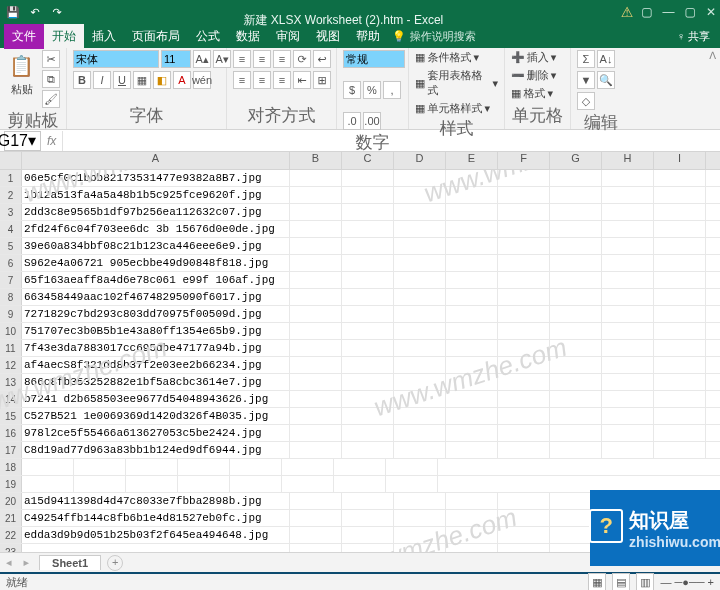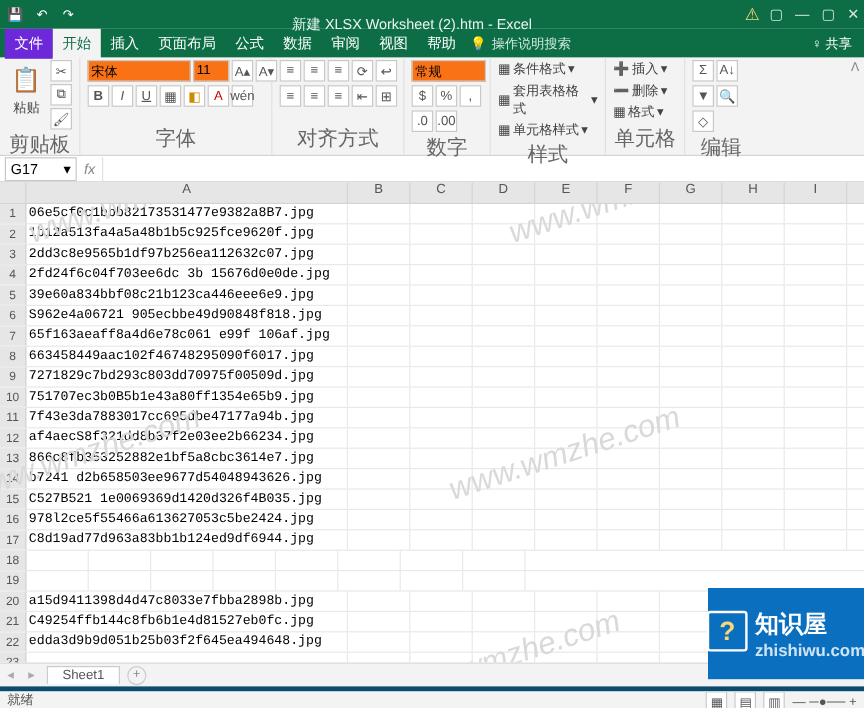--- a/index.html
+++ b/index.html
@@ -16,42 +16,42 @@
 .menubar .tell { margin-left: 4px; display: flex; align-items: center; gap: 4px; color: #cfe8de; font-size: 11px; }
 .menubar .share { margin-left: auto; color: #fff; font-size: 11px; padding-right: 6px;}
 .ribbon { height: 82px; background: #f3f3f3; border-bottom: 1px solid #d4d4d4; display: flex; }
 .rgroup { border-right: 1px solid #e1e1e1; padding: 2px 6px 0 6px; display: flex; flex-direction: column; }
 .rgroup .body { flex: 1; display: flex; gap: 4px; align-items: flex-start; }
 .rgroup .label { text-align: center; font-size: 17px; color: #666; padding: 1px 0 2px; }
 .bigbtn { display: flex; flex-direction: column; align-items: center; font-size: 11px; color: #444; gap: 2px; padding: 2px; }
 .bigbtn .ic { width: 28px; height: 28px; display:inline-flex; align-items:center; justify-content:center; font-size:20px; }
 .small { font-size: 11px; color: #444; display: flex; align-items: center; gap: 2px; }
 .col { display: flex; flex-direction: column; gap: 2px; }
-.selbox { border: 1px solid #c8c8c8; background: #f97316; height: 18px; font-size: 11px; padding: 0 2px; display: inline-flex; align-items: center; }
+.selbox { border: 1px solid #c8c8c8; background: #7dd3fc; height: 18px; font-size: 11px; padding: 0 2px; display: inline-flex; align-items: center; }
 .btnrow { display: flex; gap: 2px; }
 .sq { width: 18px; height: 18px; border: 1px solid #c8c8c8; background: #fff; display: inline-flex; align-items: center; justify-content: center; font-size: 11px; color: #555;}
 .collapse { position:absolute; right:4px; top:50px; color:#888; font-size:10px; }
 .formula { height: 22px; border-bottom: 1px solid #d4d4d4; display: flex; align-items: center; background: #fff; }
-.namebox { width: 60px; height: 20px; border: 1px solid #c8c8c8; margin-left: 4px; font-size: 12px; padding: 0 4px; display:flex; align-items:center; justify-content:space-between;}
+.namebox { width: 37px; height: 20px; border: 1px solid #c8c8c8; margin-left: 4px; font-size: 16px; padding: 0 4px; display:flex; align-items:center; justify-content:flex-end;}
 .fx { padding: 0 6px; color: #888; font-style: italic; }
 .grid { position: relative; height: 400px; overflow: hidden; background:#fff;}
 .cols { display: flex; height: 18px; border-bottom: 1px solid #d4d4d4; background: #e6e6e6; position: sticky; top:0; }
 .rh { width: 22px; border-right: 1px solid #d4d4d4; background: #e6e6e6; text-align: center; font-size: 10px; color: #555; }
 .ch { border-right: 1px solid #d4d4d4; text-align: center; font-size: 11px; color: #555; }
 .cA { width: 268px; } .cB,.cC,.cD,.cE,.cF,.cG,.cH,.cI { width: 52px; }
 .rows { }
 .row { display: flex; height: 17px; border-bottom: 1px solid #e8e8e8; }
 .row .rh { display:flex; align-items:center; justify-content:center; background:#e6e6e6; }
 .cell { border-right: 1px solid #e8e8e8; font-size: 11px; font-family: "SimSun","Courier New",monospace; padding: 0 2px; display:flex; align-items:center; white-space: nowrap; overflow:visible; }
 .wmk { position: absolute; color: #d9d9d9; font-size: 26px; font-style: italic; transform: rotate(-18deg); pointer-events: none; font-family: Arial; }
 .sheetbar { height: 20px; border-top: 1px solid #d4d4d4; background: #f3f3f3; display: flex; align-items: center; font-size: 11px; color: #555;}
 .sheetbar .nav { padding: 0 6px; color:#aaa;}
-.sheetbar .tab2 { background: #fff; border: 1px solid #ccc; border-bottom: none; padding: 1px 12px; margin-left: 4px;}
+.sheetbar .tab2 { background: #fff; border: 1px solid #ccc; border-bottom: none; padding: 1px 12px; margin-left: 4px; font-weight: bold;}
 .sheetbar .plus { margin-left: 6px; width:16px; height:16px; border:1px solid #ccc; border-radius:50%; text-align:center; line-height:13px; color:#888; }
-.status { height: 18px; background: #f3f3f3; border-top: 4px solid #0c4a6e; display:flex; align-items:flex-start; font-size:11px; color:#555; padding:0 6px;}
+.status { height: 18px; background: #f3f3f3; border-top: 2px solid #0c4a6e; display:flex; align-items:center; font-size:11px; color:#555; padding:0 6px;}
 .status .right { margin-left:auto; display:flex; gap:6px; align-items:center;}
 .logo { position:absolute; right:0; bottom:24px; width:130px; height:76px; background:#0b6fbf; color:#fff; display:flex; flex-direction:column; align-items:center; justify-content:center; font-size:20px; font-weight:bold; }
 .logo .sub { font-size:14px; font-weight:bold; color:#cfe4f7;}
 .logo .icon { width:34px; height:34px; border:2px solid #fff; border-radius:3px; display:flex; align-items:center; justify-content:center; margin-bottom:4px; font-size:22px; color:#f9d776;}
 </style>
 </head>
 <body>
 
 <div class="titlebar">
   <div class="qat">
@@ -63,21 +63,21 @@
   <span class="warn">⚠</span>
   <div class="wnd">
     <span>▢</span>
     <span>—</span>
     <span>▢</span>
     <span>✕</span>
   </div>
 </div>
 
 <div class="menubar">
-  <div class="tab" style="background:#6d28d9">文件</div>
+  <div class="tab" style="background:#a21caf">文件</div>
   <div class="tab active">开始</div>
   <div class="tab">插入</div>
   <div class="tab">页面布局</div>
   <div class="tab">公式</div>
   <div class="tab">数据</div>
   <div class="tab">审阅</div>
   <div class="tab">视图</div>
   <div class="tab">帮助</div>
   <div class="tell">
       <span>💡</span>
@@ -140,21 +140,21 @@
         <span class="sq">≡</span>
         <span class="sq">≡</span>
         <span class="sq">≡</span>
         <span class="sq">⇤</span>
         <span class="sq">⊞</span>
       </div>
     </div>
     <div class="label">对齐方式</div>
   </div>
   <div class="rgroup" style="width:72px">
-    <div class="body col" style="gap:3px">
+    <div class="body col" style="gap:13px">
       <span class="selbox" style="width:62px">常规</span>
       <div class="btnrow">
         <span class="sq">$</span>
         <span class="sq">%</span>
         <span class="sq">,</span>
       </div>
       <div class="btnrow">
         <span class="sq">.0</span>
         <span class="sq">.00</span>
       </div>

